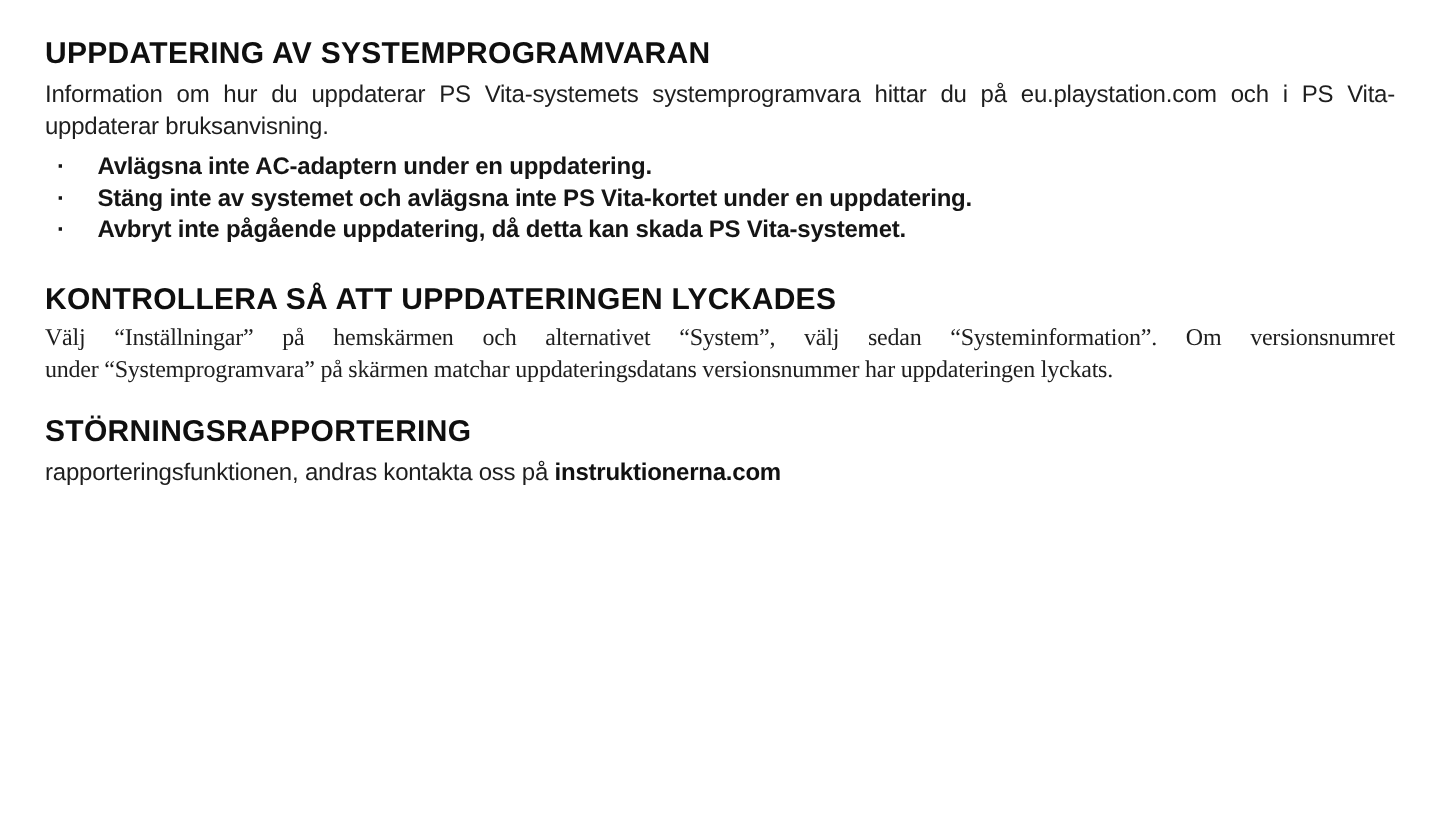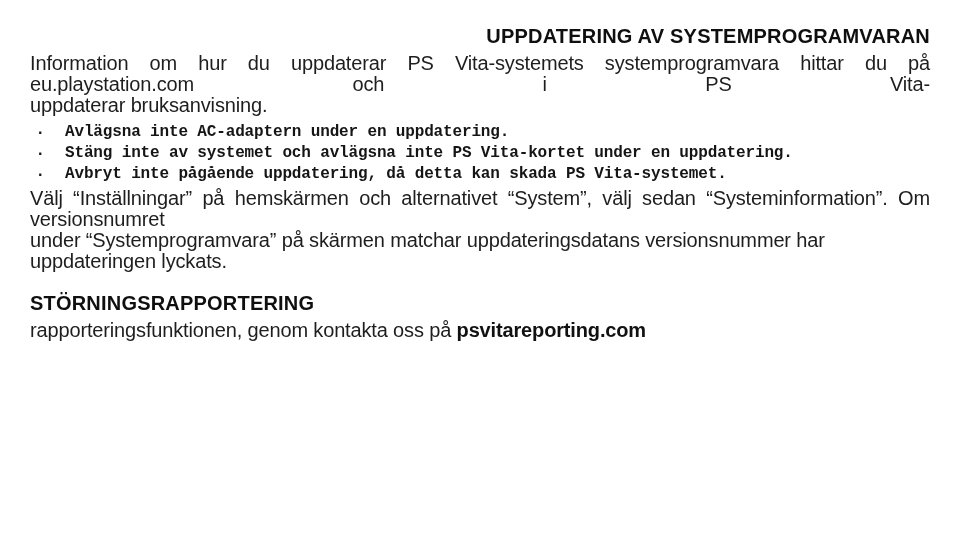--- a/index.html
+++ b/index.html
@@ -18,29 +18,29 @@
     font-family: "Liberation Sans", sans-serif;
   }
   .heading {
     margin: 0;
     font-size: 20px;
     line-height: 24px;
     font-weight: 700;
     color: #0f0f0f;
     letter-spacing: 0.2px;
   }
-  .heading-update { margin-bottom: 5px; text-align: right; }
+  .heading-update { margin-bottom: 5px; }
   .heading-verify { margin-top: 24px; }
   .heading-report { margin-top: 19px; }
   .para { margin: 0; }
   .para-instructions { margin-top: 21px; }
-  .para-verify { margin-top: 3px; }
+  .para-verify { margin-top: 3px; font-family: Liberation Serif, serif; }
   .para-report { margin-top: 5px; }
   .body-line {
-    font-size: 20px;
+    font-size: 16px;
     line-height: 21px;
     color: #1e1e1e;
     letter-spacing: -0.15px;
   }
   .jline {
     text-align: justify;
     text-align-last: justify;
   }
   .warnings { margin-top: 6px; }
   .bullet-row {
@@ -49,21 +49,21 @@
     line-height: 21px;
     font-weight: 700;
     color: #151515;
     letter-spacing: -0.15px;
   }
   .bullet-marker {
     flex: 0 0 35px;
     box-sizing: border-box;
     padding-left: 8px;
   }
-  .bullet-text { flex: 1; font-family: Liberation Mono, monospace; }
+  .bullet-text { flex: 1; }
   .bold { font-weight: 700; color: #111; }
 </style>
 </head>
 <body>
 
 <div class="page">
 
   <h2 class="heading heading-update">UPPDATERING AV SYSTEMPROGRAMVARAN</h2>
 
   <div class="para para-intro">
@@ -80,27 +80,28 @@
     <div class="bullet-row">
       <span class="bullet-marker">·</span>
       <span class="bullet-text">Stäng inte av systemet och avlägsna inte PS Vita-kortet under en uppdatering.</span>
     </div>
     <div class="bullet-row">
       <span class="bullet-marker">·</span>
       <span class="bullet-text">Avbryt inte pågående uppdatering, då detta kan skada PS Vita-systemet.</span>
     </div>
   </div>
 
+  <h2 class="heading heading-verify">KONTROLLERA SÅ ATT UPPDATERINGEN LYCKADES</h2>
 
   <div class="para para-verify">
     <div class="body-line jline">Välj “Inställningar” på hemskärmen och alternativet “System”, välj sedan “Systeminformation”. Om versionsnumret</div>
     <div class="body-line">under “Systemprogramvara” på skärmen matchar uppdateringsdatans versionsnummer har uppdateringen lyckats.</div>
   </div>
 
   <h2 class="heading heading-report">STÖRNINGSRAPPORTERING</h2>
 
   <div class="para para-report">
     <div class="body-line">
-      <span>rapporteringsfunktionen, genom kontakta oss på </span><span class="bold">psvitareporting.com</span>
+      <span>rapporteringsfunktionen, andras kontakta oss på </span><span class="bold">instruktionerna.com</span>
     </div>
   </div>
 
 </div>
 
 </body></html>

